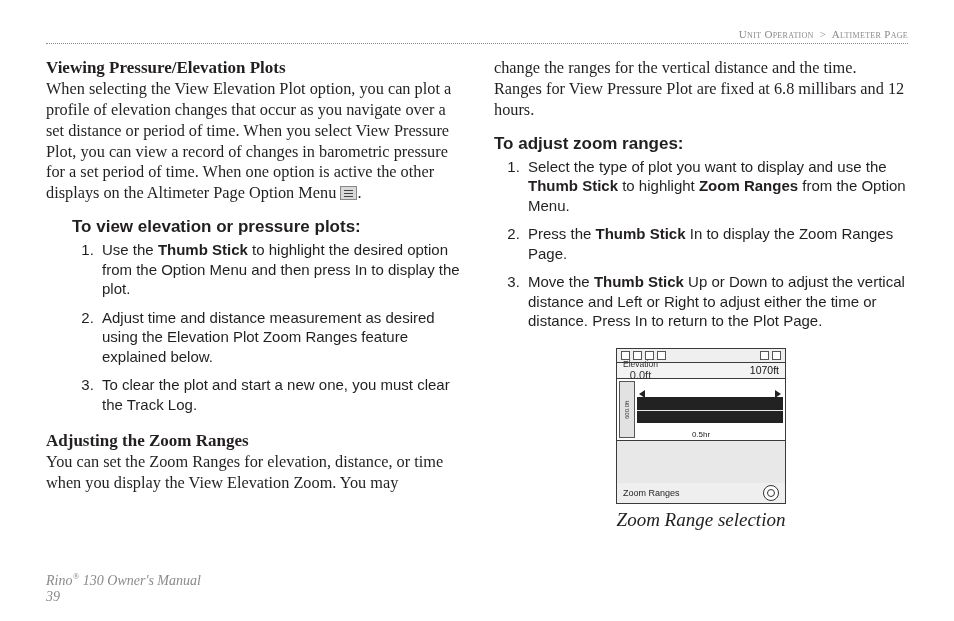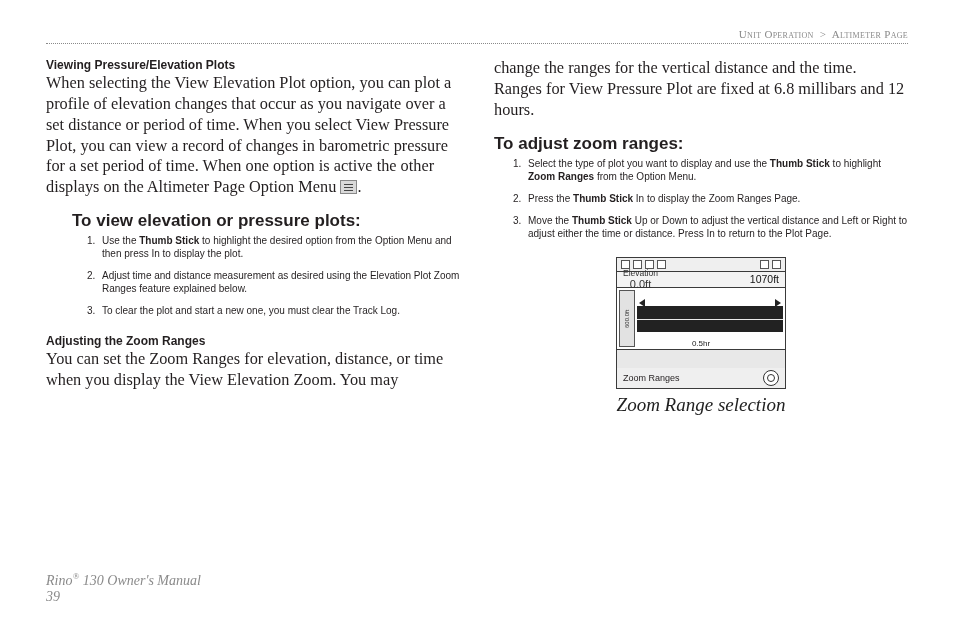--- a/index.html
+++ b/index.html
@@ -33,40 +33,40 @@
   }
   .cols {
     display: flex;
     gap: 34px;
   }
   .col {
     flex: 1;
     min-width: 0;
   }
   .h2 {
-    font-family: Liberation Sans, sans-serif;
+    font-family: Liberation Serif, serif;
     font-weight: 700;
-    font-size: 12px;
+    font-size: 17px;
     margin-bottom: 1px;
   }
   .body {
     font-size: 16.3px;
     line-height: 1.28;
     margin-bottom: 13px;
   }
   .h3 {
     font-family: Arial, Helvetica, sans-serif;
     font-weight: 700;
     font-size: 17px;
     margin-left: 26px;
     margin-bottom: 3px;
   }
   ol.steps {
     font-family: Arial, Helvetica, sans-serif;
-    font-size: 10px;
+    font-size: 15px;
     line-height: 1.3;
     list-style: decimal;
     padding-left: 52px;
     margin-bottom: 17px;
   }
   ol.steps li {
     padding-left: 4px;
     margin-bottom: 9px;
   }
   .b { font-weight: 700; }
@@ -89,21 +89,21 @@
     background: #444;
     box-shadow: 0 3px 0 #444, 0 6px 0 #444;
   }
   .device-fig {
     text-align: center;
     margin-top: 8px;
   }
   .device {
     display: inline-block;
     width: 170px;
-    height: 132px;
+    height: 156px;
     border: 1.5px solid #3a3a3a;
     background: #e8e8e8;
     font-family: Arial, Helvetica, sans-serif;
     position: relative;
   }
   .dev-status {
     height: 14px;
     border-bottom: 1px solid #3a3a3a;
     display: flex;
     align-items: center;

